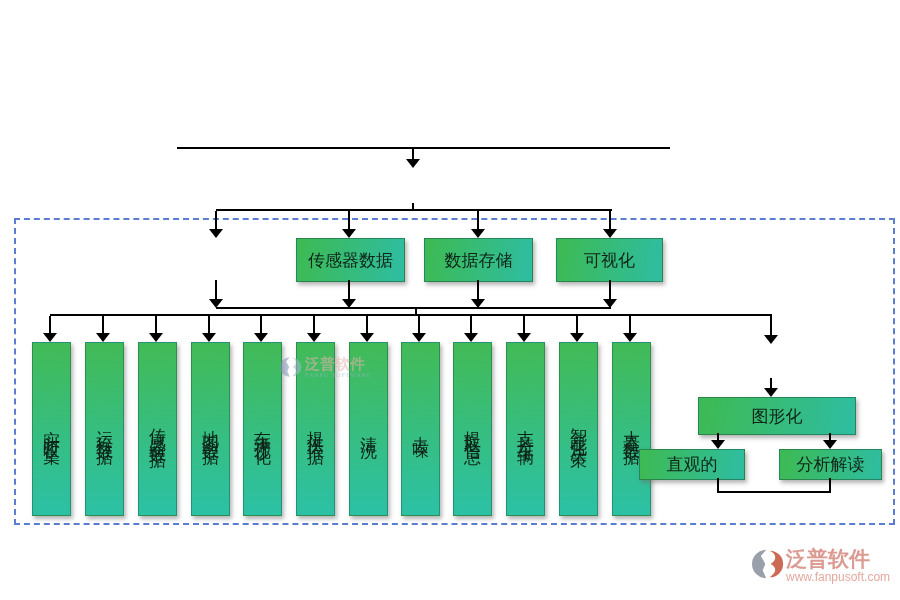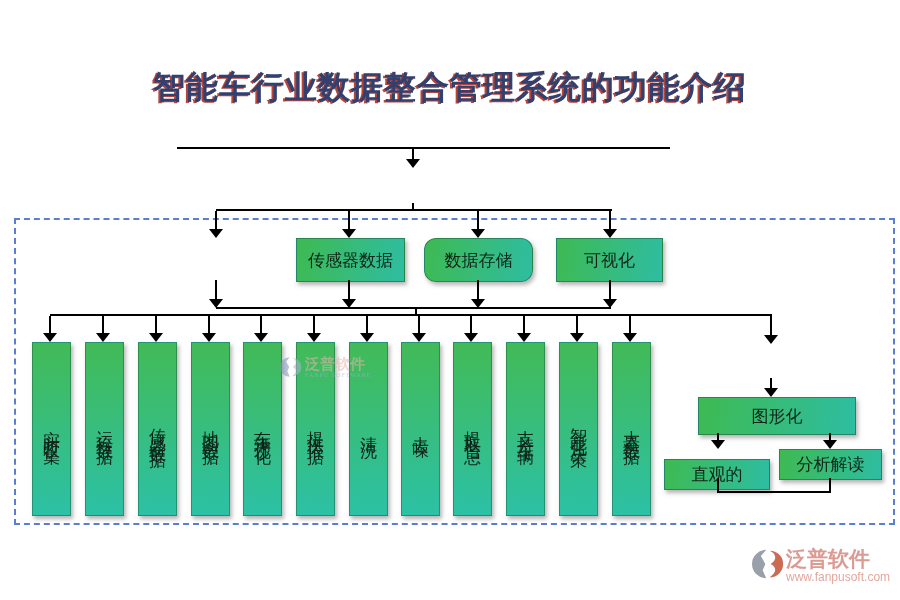--- a/index.html
+++ b/index.html
@@ -56,21 +56,20 @@
   }
   .wm-corner .txt{display:flex;flex-direction:column;margin-left:2px;}
   .wm-corner .brand{font-size:21px;font-weight:bold;color:#db9a92;line-height:22px;}
   .wm-corner .url{font-size:12px;color:#e2a89e;font-family:"Liberation Sans",sans-serif;}
 </style>
 </head>
 <body>
 
 <div class="stage">
 
-  <div class="title">智能车行业数据整合管理系统的功能介绍</div>
 
   <div class="frame"></div>
 
   <div class="hline" style="left:177px;top:147px;width:493px;"></div>
   <div class="vline" style="left:412px;top:149px;height:11px;"></div>
   <div class="arr" style="left:406px;top:159px;"></div>
 
 
   <div class="vline" style="left:412px;top:203px;height:8px;"></div>
   <div class="hline" style="left:216px;top:209px;width:396px;"></div>
@@ -79,21 +78,21 @@
   <div class="vline" style="left:477px;top:211px;height:18px;"></div>
   <div class="vline" style="left:609px;top:211px;height:18px;"></div>
   <div class="arr" style="left:209px;top:229px;"></div>
   <div class="arr" style="left:342px;top:229px;"></div>
   <div class="arr" style="left:471px;top:229px;"></div>
   <div class="arr" style="left:603px;top:229px;"></div>
 
   <div class="node" style="left:296px;top:238px;width:107px;height:42px;">
     <span>传感器数据</span>
   </div>
-  <div class="node" style="left:424px;top:238px;width:107px;height:42px;border-radius:12px;">
+  <div class="node" style="left:424px;top:238px;width:107px;height:42px;">
     <span>数据存储</span>
   </div>
   <div class="node" style="left:556px;top:238px;width:105px;height:42px;">
     <span>可视化</span>
   </div>
 
   <div class="vline" style="left:215px;top:280px;height:19px;"></div>
   <div class="vline" style="left:348px;top:280px;height:19px;"></div>
   <div class="vline" style="left:477px;top:280px;height:19px;"></div>
   <div class="vline" style="left:609px;top:280px;height:19px;"></div>
@@ -172,21 +171,21 @@
 
   <div class="vline" style="left:770px;top:378px;height:11px;"></div>
   <div class="arr" style="left:764px;top:388px;"></div>
   <div class="node" style="left:698px;top:397px;width:156px;height:36px;">
     <span>图形化</span>
   </div>
   <div class="vline" style="left:717px;top:433px;height:8px;"></div>
   <div class="vline" style="left:829px;top:433px;height:8px;"></div>
   <div class="arr" style="left:711px;top:440px;"></div>
   <div class="arr" style="left:823px;top:440px;"></div>
-  <div class="node" style="left:664px;top:449px;width:104px;height:29px;margin-top:10px;">
+  <div class="node" style="left:639px;top:449px;width:104px;height:29px;">
     <span>直观的</span>
   </div>
   <div class="node" style="left:779px;top:449px;width:101px;height:29px;">
     <span>分析解读</span>
   </div>
 
   <div class="vline" style="left:717px;top:478px;height:15px;"></div>
   <div class="vline" style="left:829px;top:478px;height:15px;"></div>
   <div class="hline" style="left:717px;top:491px;width:114px;"></div>
 

